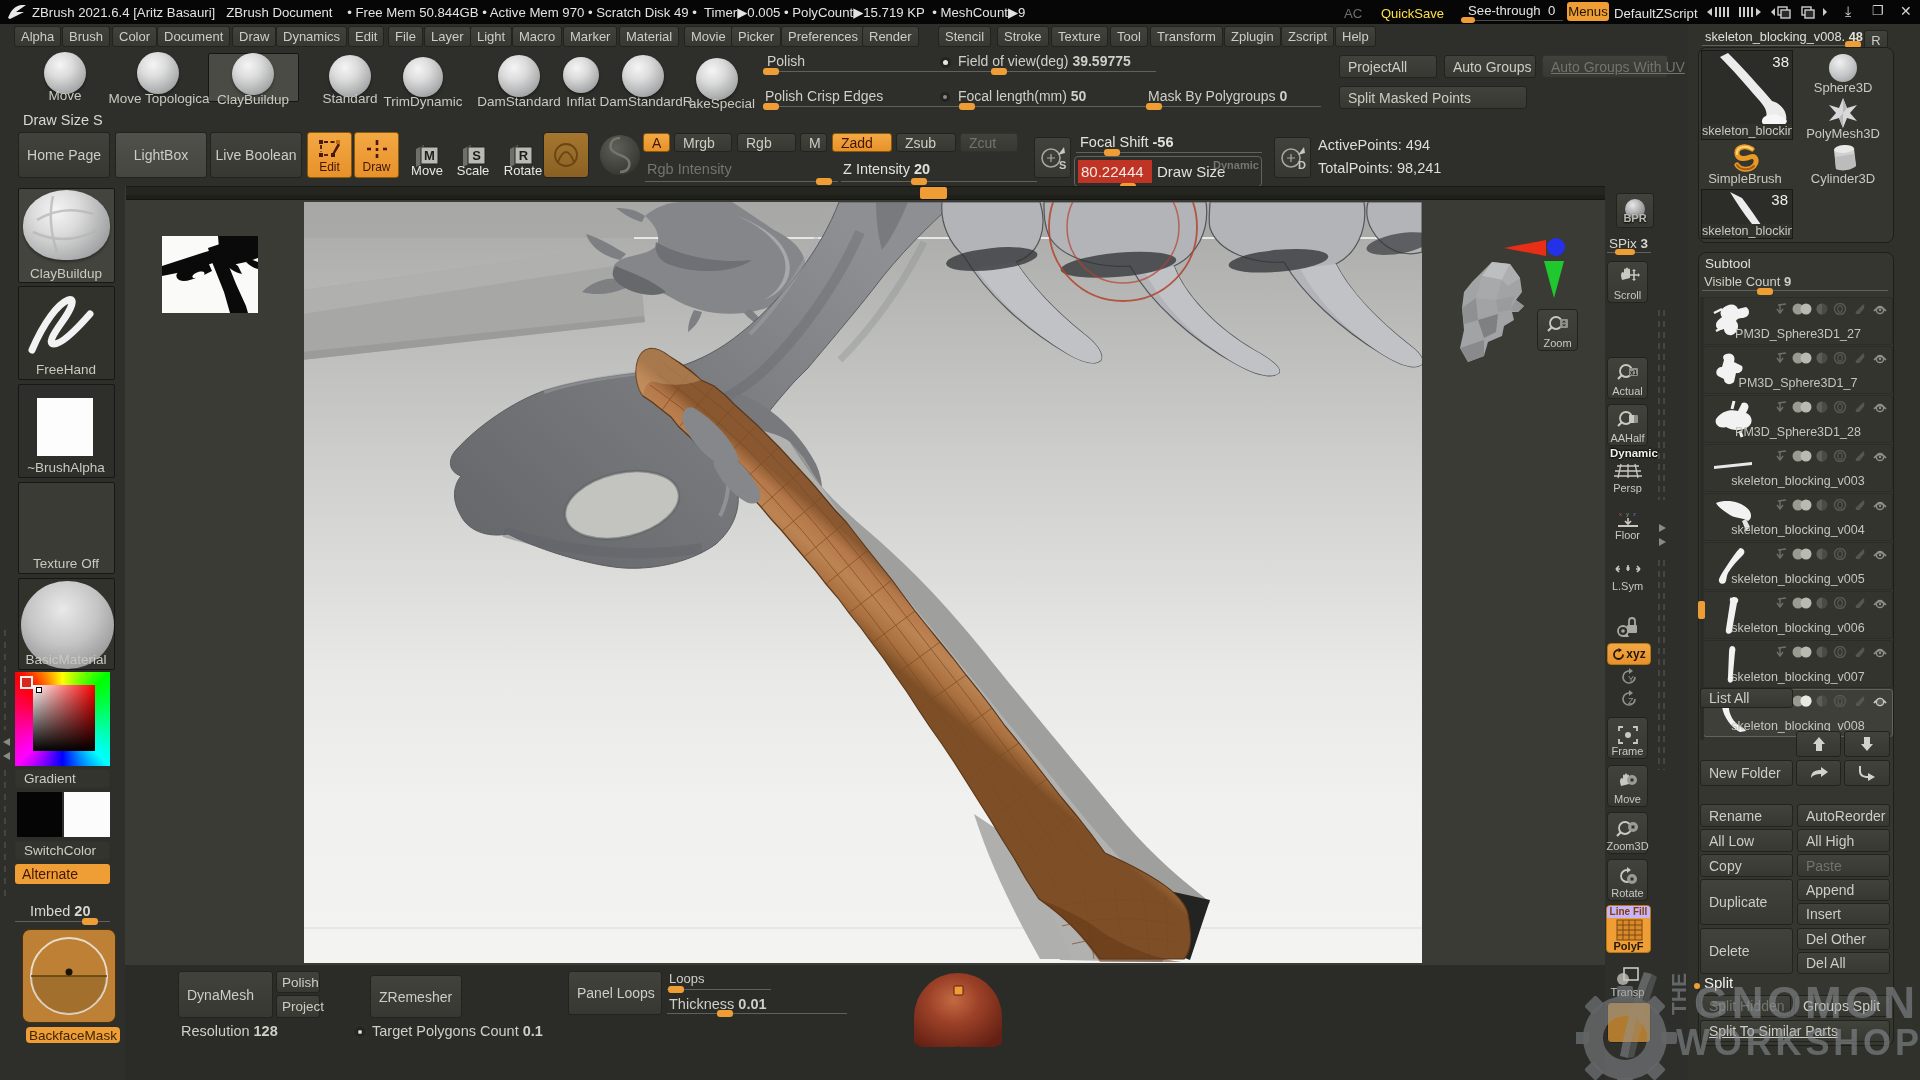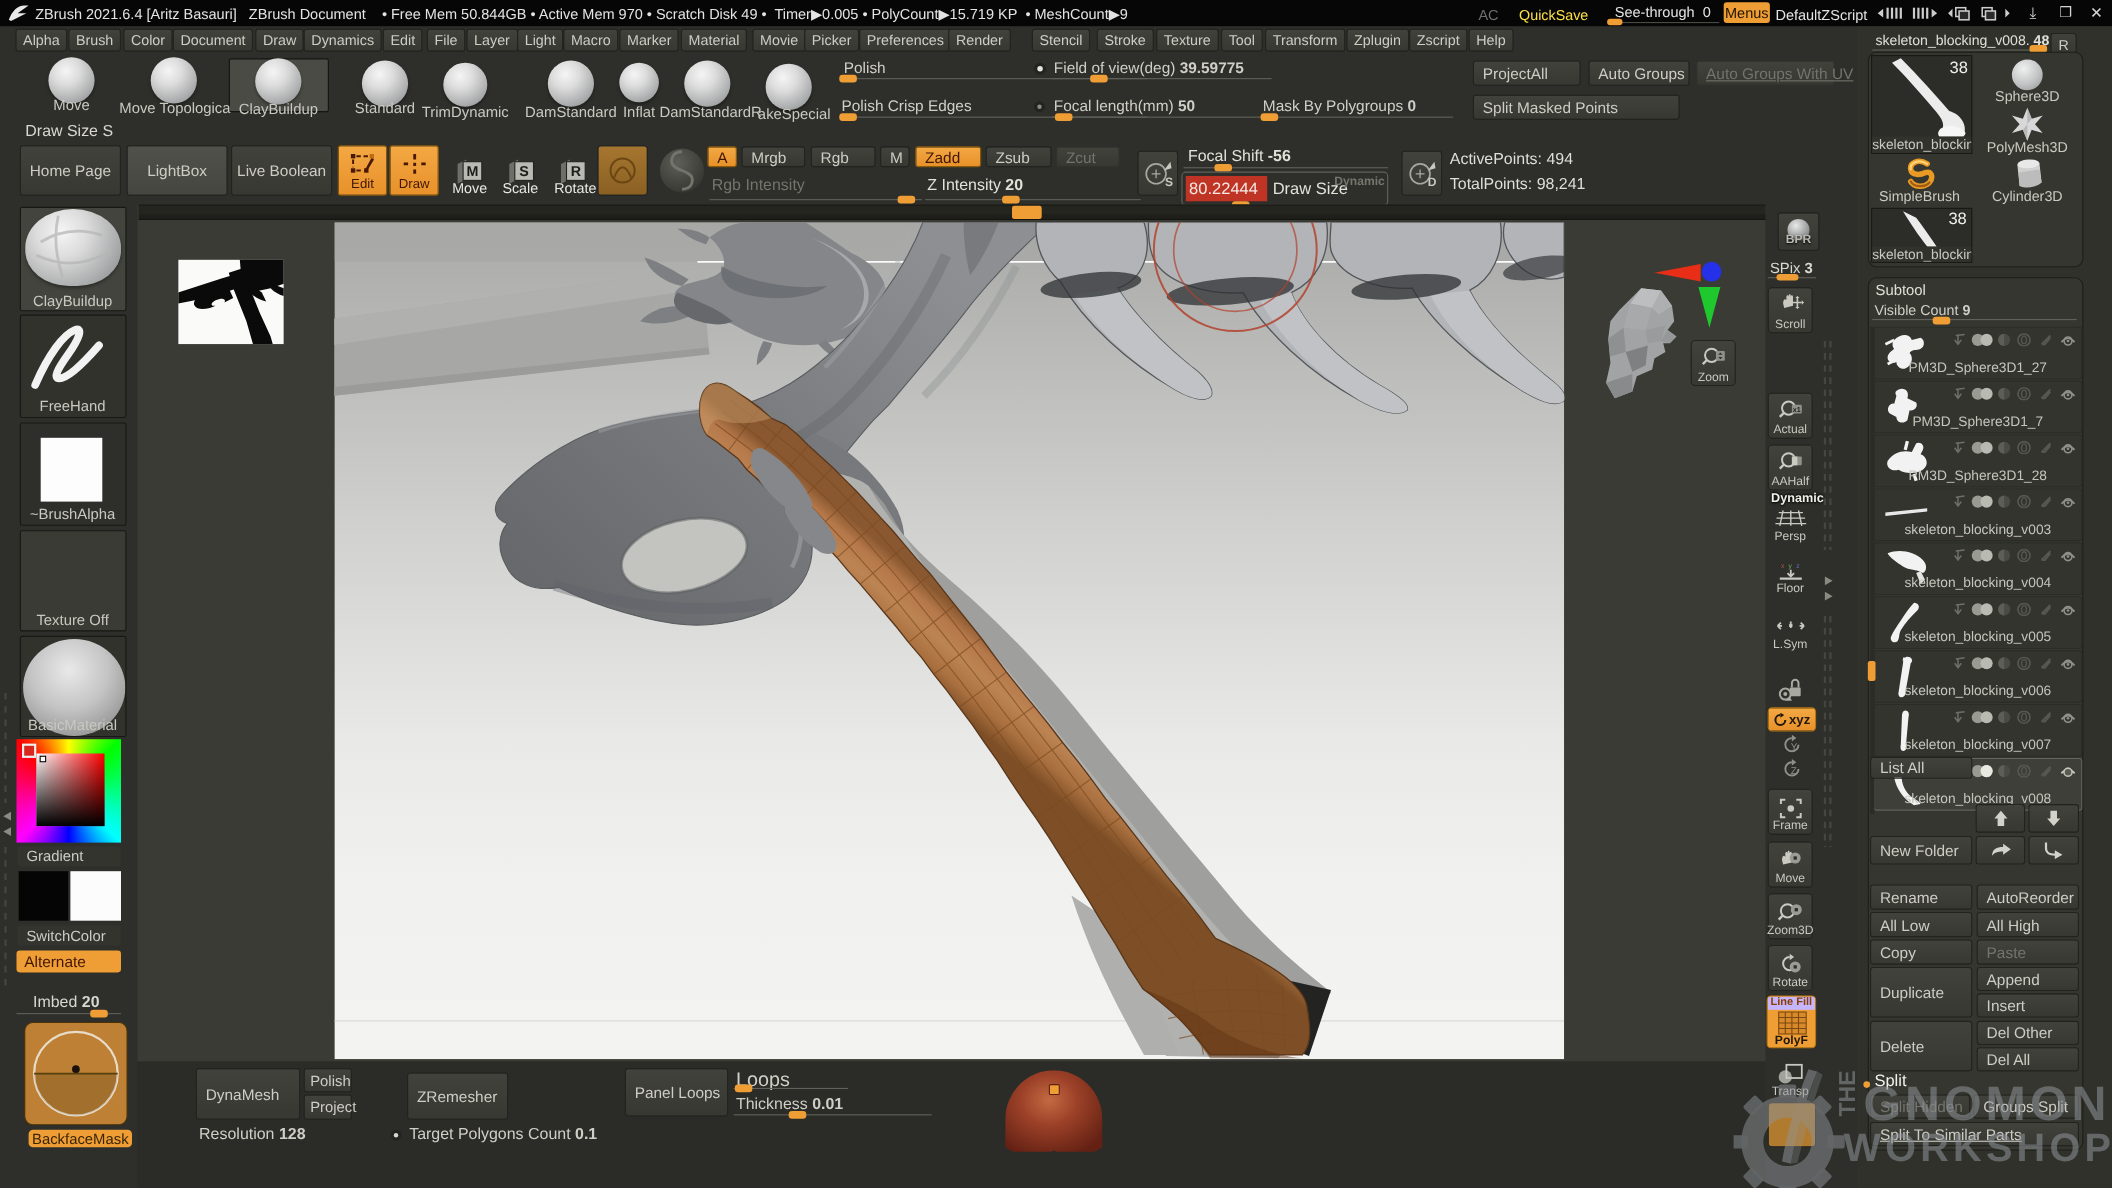--- a/index.html
+++ b/index.html
@@ -834,21 +834,21 @@
   <div class="abs" style="left:125px;top:965px;width:1480px;height:115px;background:#2b2c27;"></div>
   <div class="btn ctr" style="left:178px;top:971px;width:95px;height:47px;justify-content:flex-start;padding-left:8px;">DynaMesh</div>
   <div class="btn" style="left:276px;top:971px;width:44px;height:22px;font-size:13.5px;padding:0 5px;">Polish</div>
   <div class="btn" style="left:276px;top:995px;width:44px;height:23px;font-size:13.5px;padding:0 5px;">Project</div>
   <div class="btn" style="left:370px;top:975px;width:92px;height:43px;">ZRemesher</div>
   <div class="lbl" style="left:181px;top:1023px;font-size:14.5px;">Resolution <b>128</b></div>
   <div class="abs" style="left:355px;top:1027px;width:10px;height:10px;border-radius:50%;background:#23241f;"></div>
   <div class="abs" style="left:358px;top:1030px;width:4px;height:4px;border-radius:50%;background:#d8d8d0;"></div>
   <div class="lbl" style="left:372px;top:1023px;font-size:14.5px;">Target Polygons Count <b>0.1</b></div>
   <div class="btn" style="left:568px;top:971px;width:94px;height:44px;">Panel Loops</div>
-  <div class="lbl" style="left:669px;top:971px;font-size:18px;">Loops</div>
+  <div class="lbl" style="left:669px;top:971px;font-size:13px;">Loops</div>
   <div class="trk" style="left:667px;top:989px;width:104px;"></div>
   <div class="sh" style="left:668px;top:986px;"></div>
   <div class="lbl" style="left:669px;top:996px;font-size:14.5px;">Thickness <b>0.01</b></div>
   <div class="trk" style="left:667px;top:1013px;width:180px;"></div>
   <div class="sh" style="left:717px;top:1010px;"></div>
 
   <svg class="ic" style="left:913px;top:973px;" width="90" height="74" viewBox="0 0 90 74">
     <defs>
         <radialGradient id="osg" cx="45%" cy="35%" r="70%">
       <stop offset="0%" stop-color="#c46a42"></stop>

